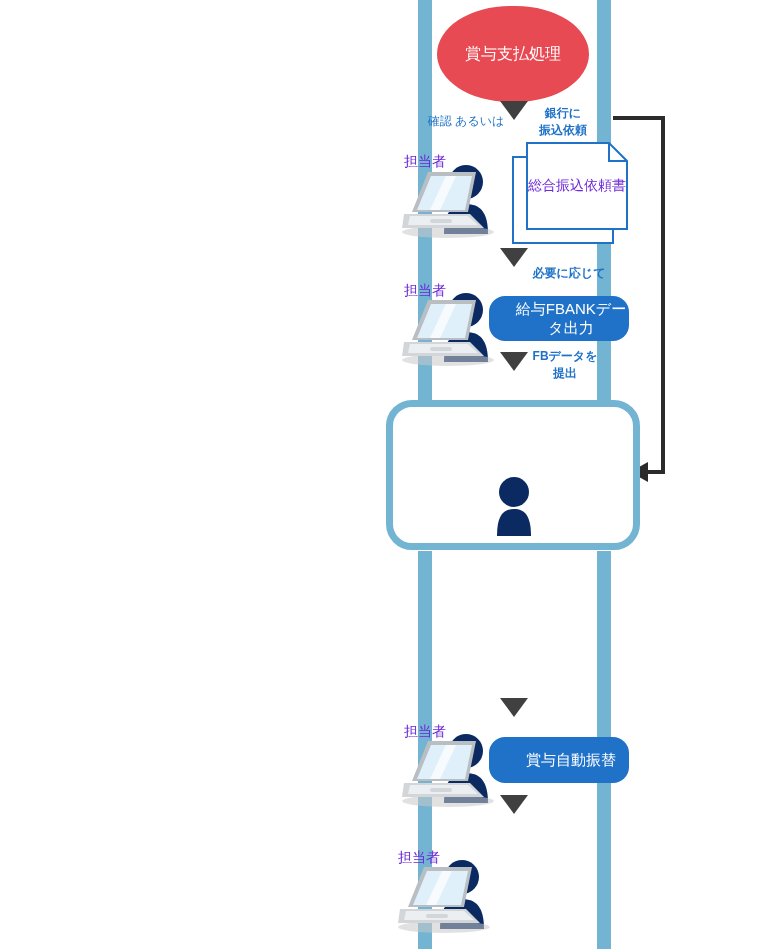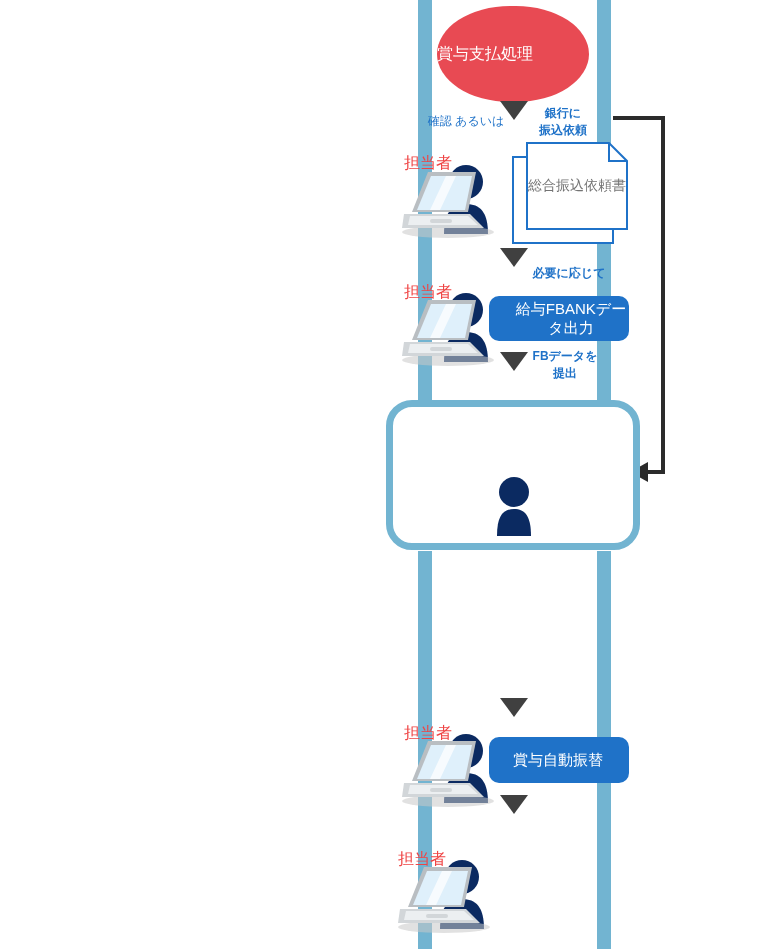--- a/index.html
+++ b/index.html
@@ -19,40 +19,41 @@
   .rail{
     position:absolute;
     background:#72b4d1;
   }
 
   
   .pill{
     position:absolute;
     display:flex;
     align-items:center;
+    justify-content:center;
     text-align:center;
     color:#ffffff;
     box-sizing:border-box;
     line-height:1.25;
   }
   .pill.red{
     background:#e84a53;
     border-radius:48%/50%;
     font-size:16px;
   }
   .pill.darkteal{
     background:#3d5c63;
     border-radius:34px;
     font-size:25px;
     font-weight:bold;
     letter-spacing:1px;
   }
   .pill.blue{
     background:#1f72c8;
-    border-radius:10px;
+    border-radius:16px;
     font-size:15px;
     padding-left:24px;
   }
 
   
   .bank-box{
     position:absolute;
     border:7px solid #72b4d1;
     border-radius:26px;
     background:#ffffff;
@@ -76,22 +77,22 @@
     line-height:1.45;
     text-align:center;
     white-space:pre-line;
     font-weight:bold;
   }
   .note.plain{font-weight:normal;}
 
   
   .actor-label{
     position:absolute;
-    color:#ef4444;
-    font-size:16px;
+    color:#6d28d9;
+    font-size:14px;
     white-space:nowrap;
   }
 
   
   .doc{
     position:absolute;
   }
   .doc .back{
     position:absolute;
     left:0; top:14px;
@@ -111,21 +112,21 @@
   .doc .front svg{display:block;width:100%;height:100%;}
   .doc .doc-text{
     position:absolute;
     left:14px;top:0;
     width:calc(100% - 14px);
     height:calc(100% - 14px);
     display:flex;
     align-items:center;
     justify-content:center;
     font-size:14px;
-    color:#737373;
+    color:#6d28d9;
   }
 
   
   .actor{position:absolute;}
   .actor svg{display:block;}
 
   
   .connector{position:absolute;left:0;top:0;width:776px;height:949px;pointer-events:none;}
 </style>
 </head>

